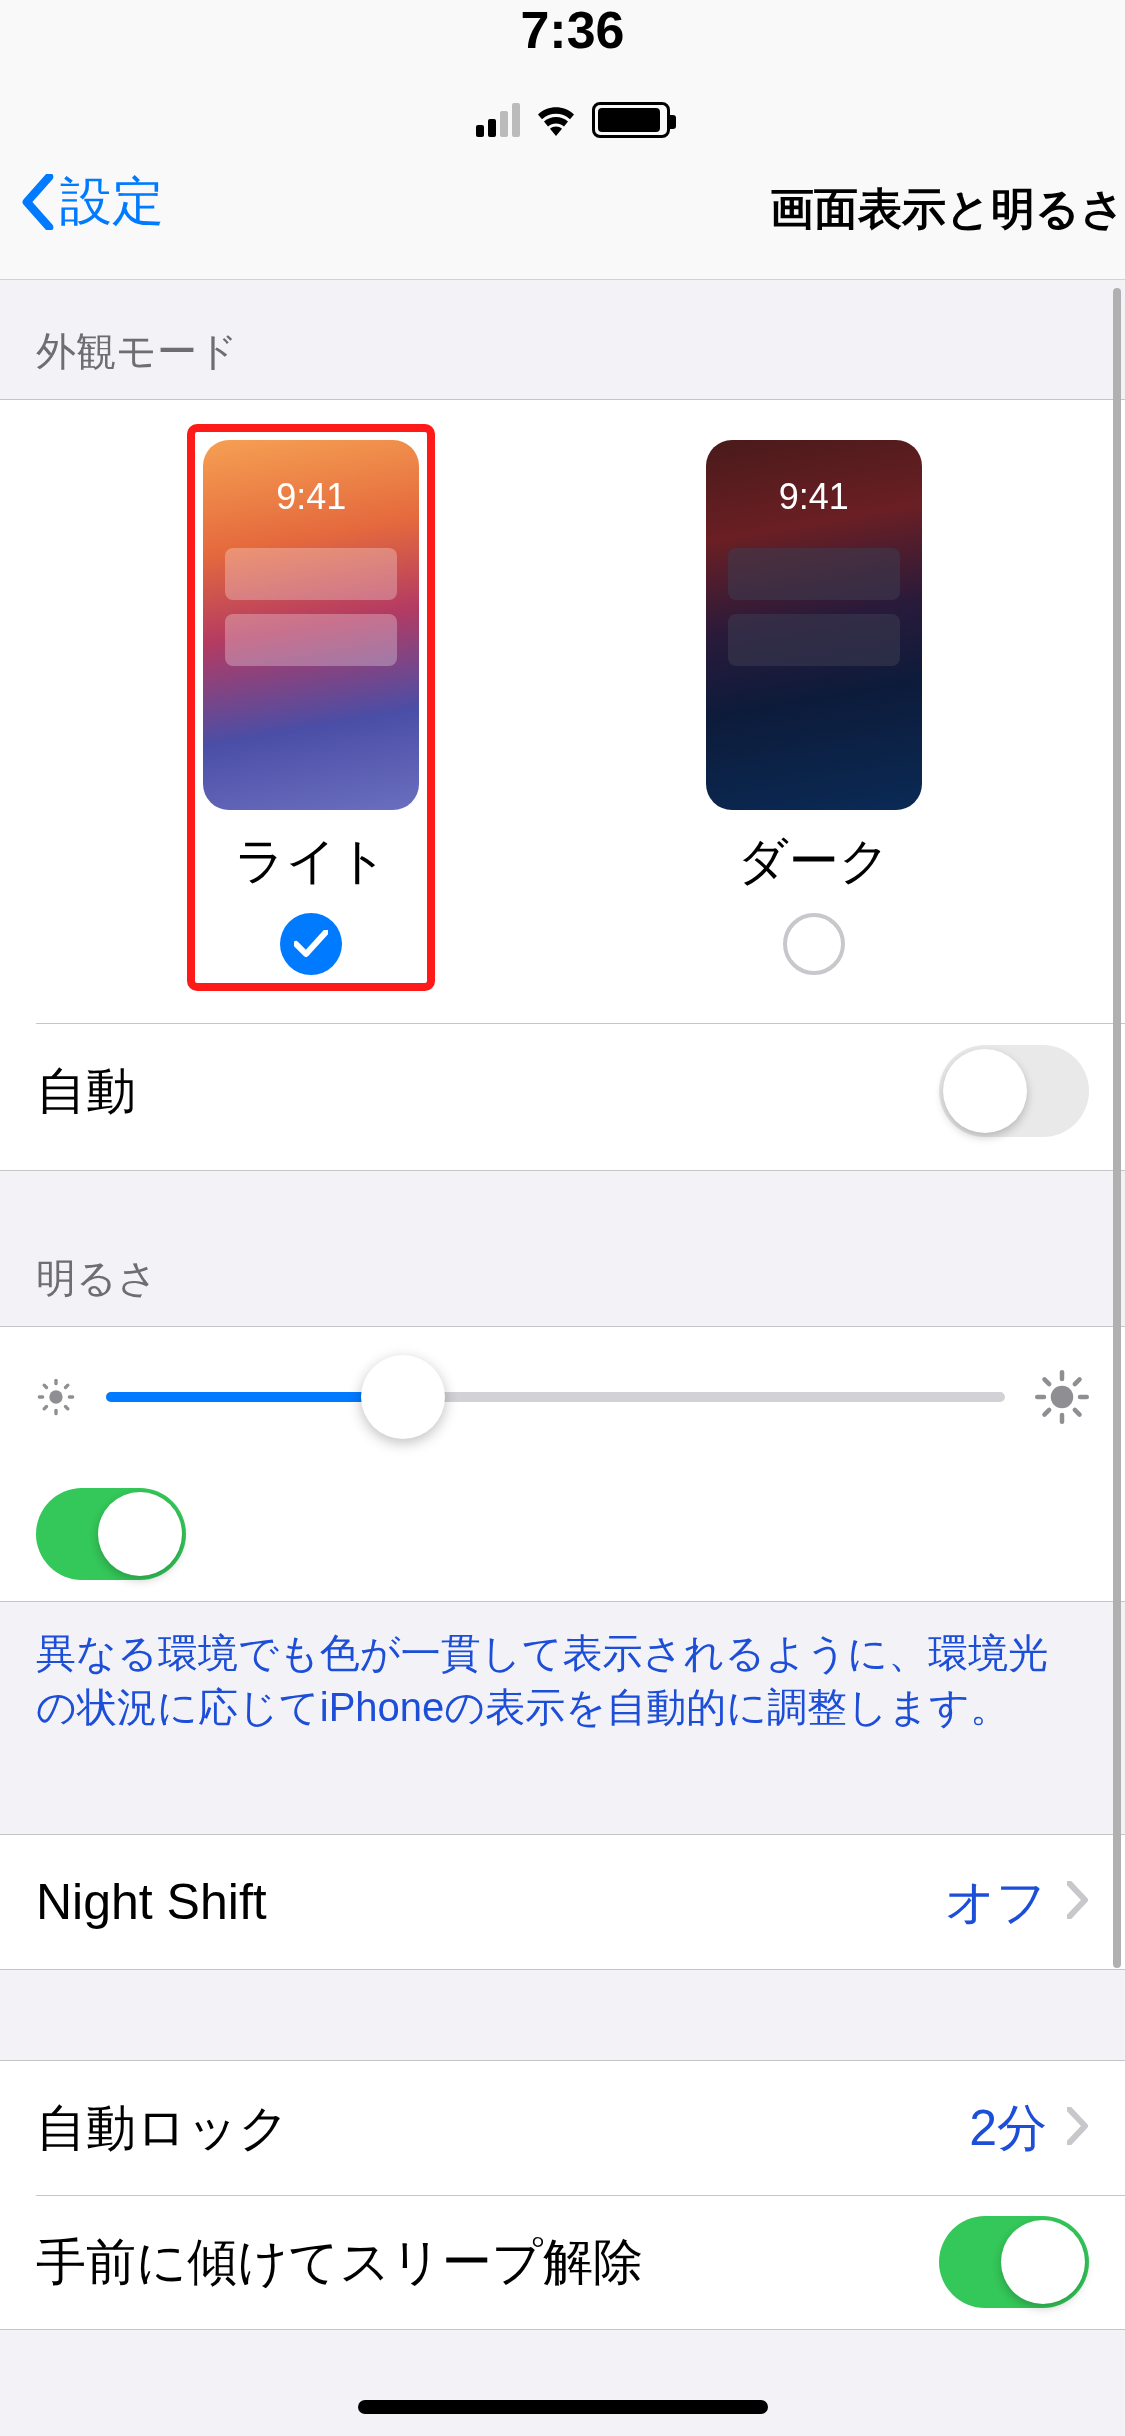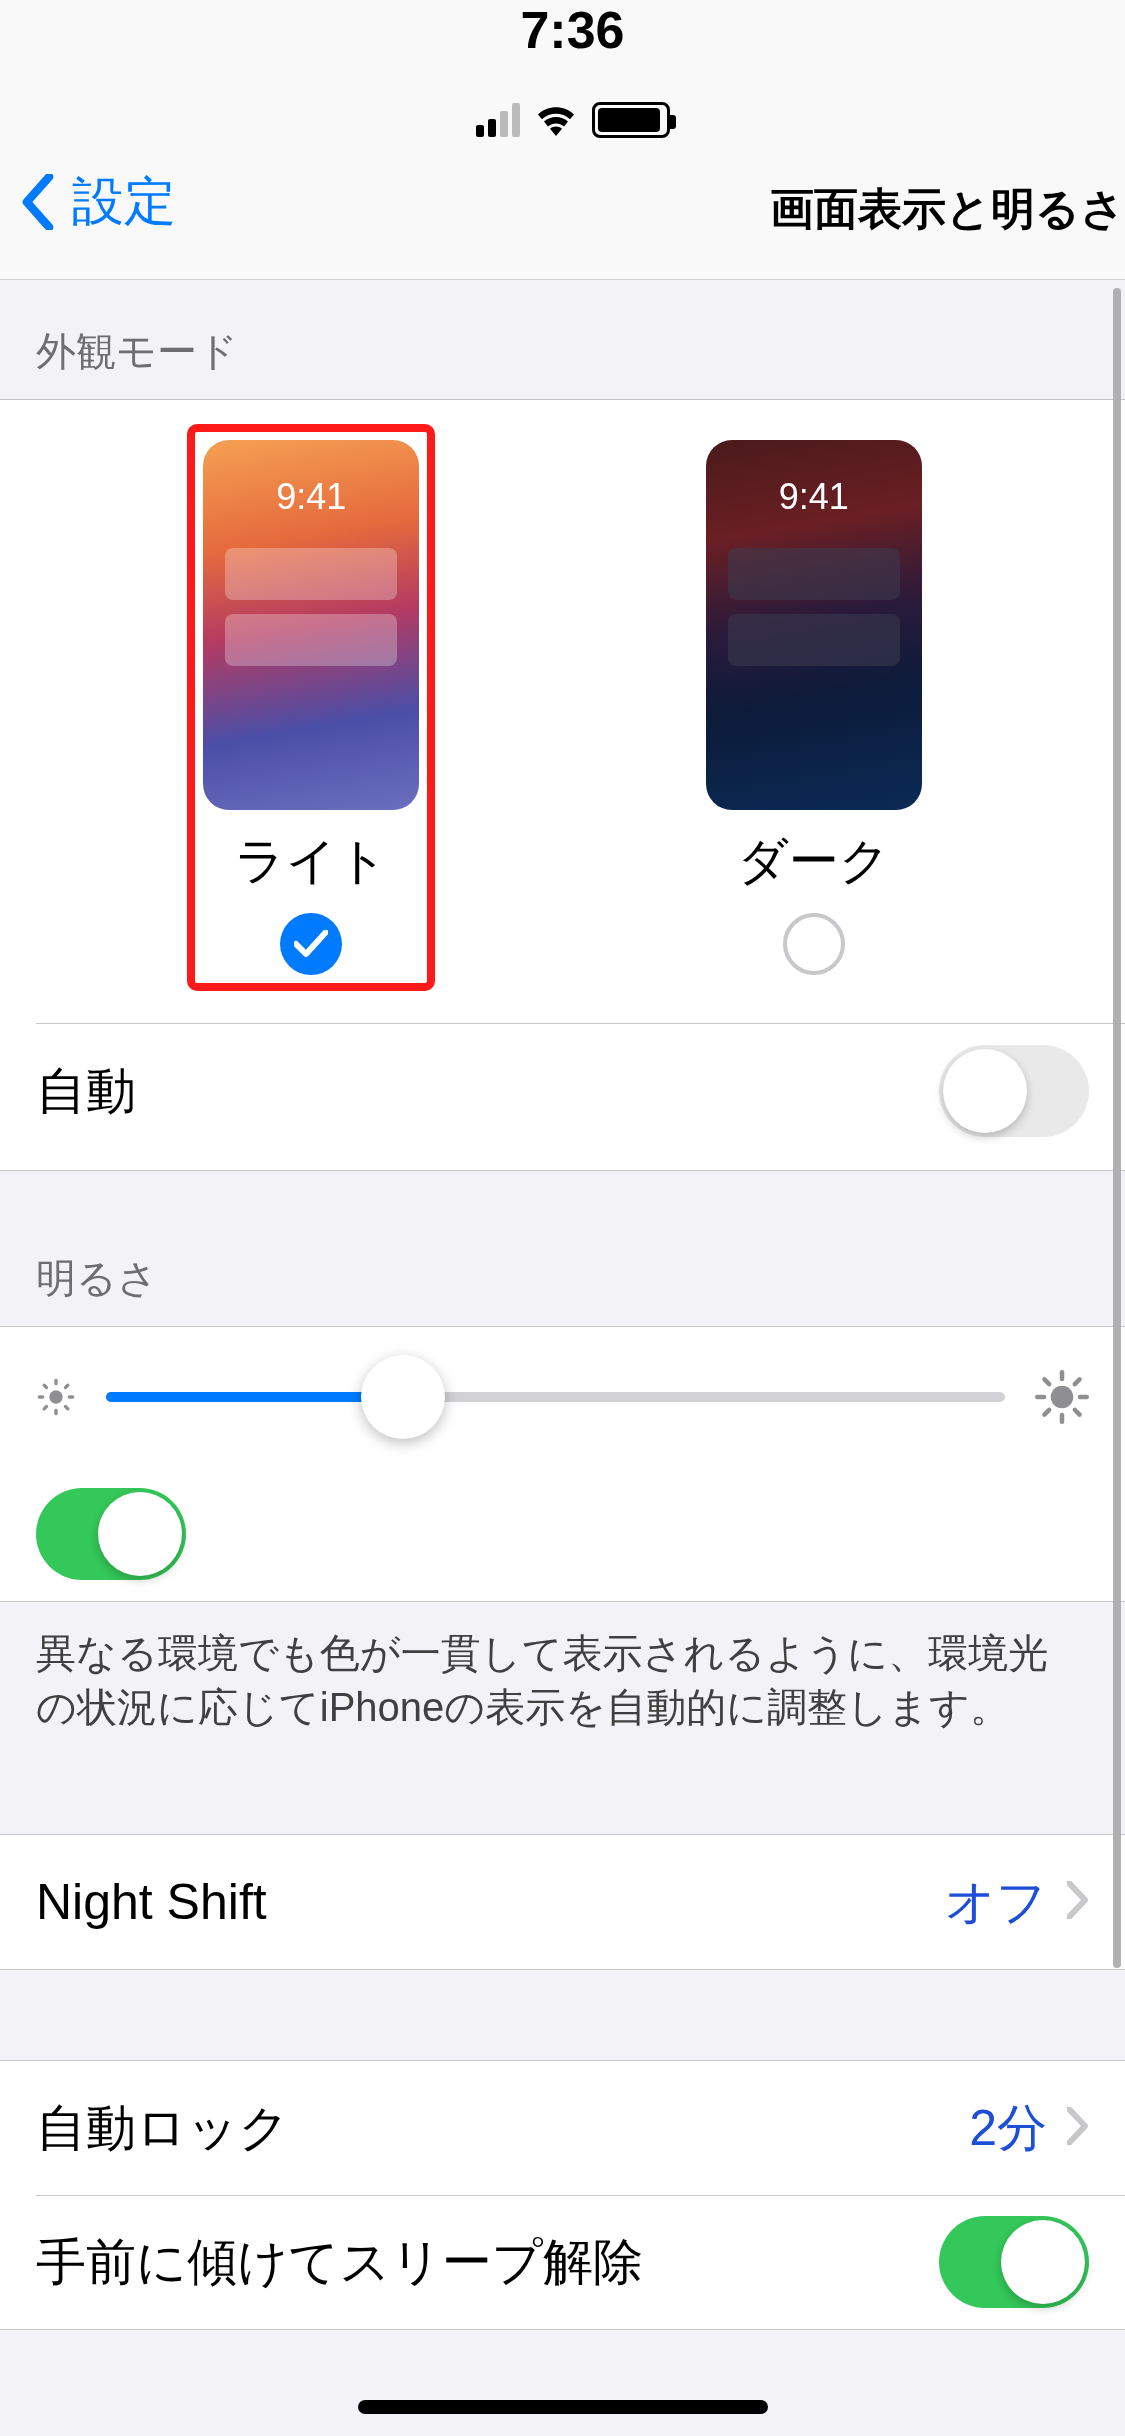--- a/index.html
+++ b/index.html
@@ -36,21 +36,21 @@
   .nav-bar {
     height: 140px;
     background: #f9f9f9;
     border-bottom: 1px solid #d1d1d6;
     position: relative;
     display: flex;
     align-items: center;
   }
   .nav-back {
     position: absolute; left: 20px; top: 0; bottom: 16px;
-    display: flex; align-items: center; gap: 16px;
+    display: flex; align-items: center; gap: 4px;
     color: #007aff; font-size: 52px;
   }
   .nav-back svg { width: 36px; height: 56px; }
   .nav-title {
     width: 100%; text-align: right;
     font-size: 44px; font-weight: 600;
   }
 
   
   .scroll-indicator {
@@ -61,21 +61,21 @@
 
   
   .section-header {
     padding: 44px 36px 20px;
     font-size: 40px;
     color: #6d6d72;
   }
   .section-footer {
     padding: 24px 36px 10px;
     font-size: 40px;
-    color: #404040;
+    color: #1d4ed8;
     line-height: 1.35;
   }
   .cell-group {
     background: #fff;
     border-top: 1px solid #c6c6c8;
     border-bottom: 1px solid #c6c6c8;
   }
   .cell {
     min-height: 134px;
     padding: 0 36px;

